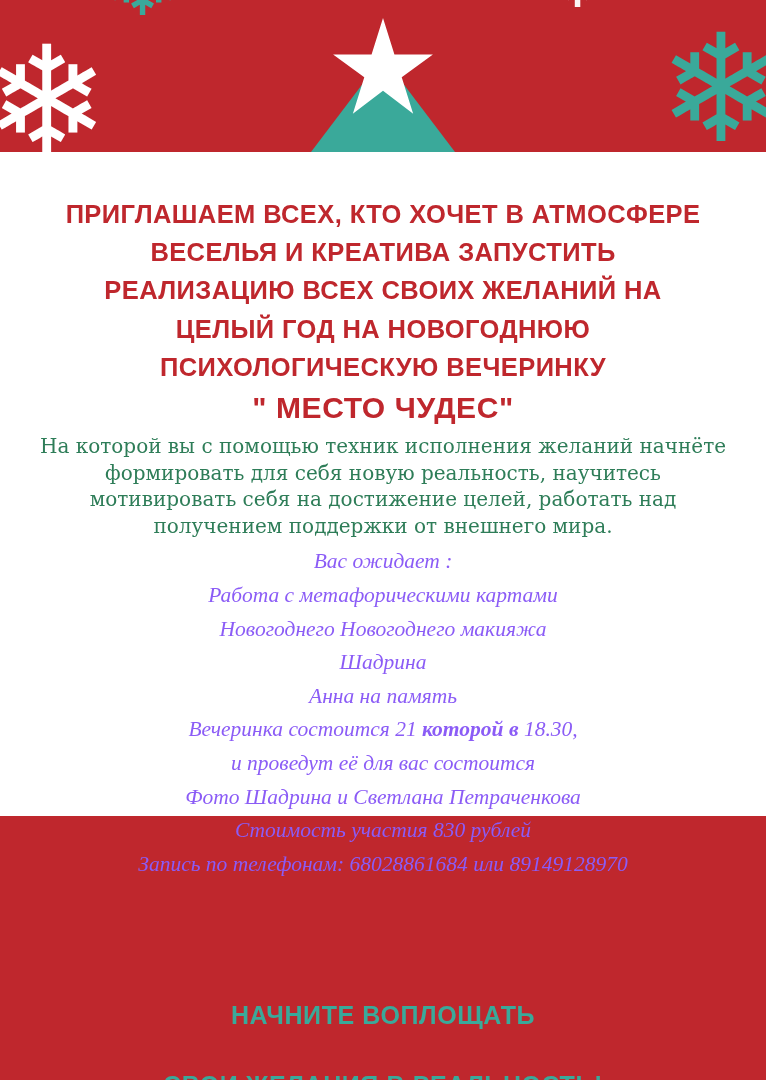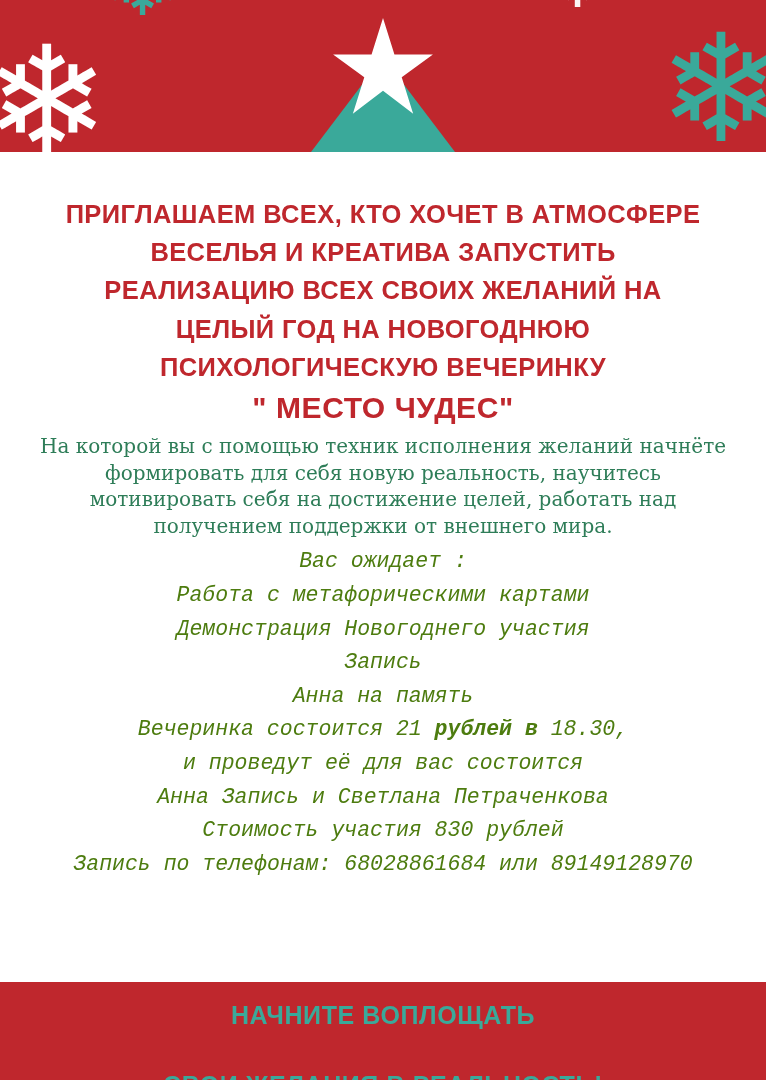--- a/index.html
+++ b/index.html
@@ -83,21 +83,21 @@
     color: #ffffff;
     opacity: .95;
   }
 
   
   .card {
     position: absolute;
     top: 152px;
     left: 0;
     width: 766px;
-    height: 830px;
+    height: 664px;
     background: #ffffff;
     box-sizing: border-box;
     padding: 44px 26px 18px 26px;
     text-align: center;
   }
 
   .headline {
     color: #bf272d;
     font-weight: bold;
     font-size: 25.5px;
@@ -116,22 +116,22 @@
   }
 
   .body-text {
     color: #2e7d58;
     font-family: "DejaVu Serif", serif;
     font-size: 20px;
     line-height: 1.33;
     margin: 0 6px;
   }
   .italic-block {
-    color: #4d7c0f;
-    font-family: Liberation Mono, monospace;
+    color: #8b5cf6;
+    font-family: Liberation Serif, serif;
     font-style: italic;
     font-size: 21.5px;
     line-height: 1.47;
     margin: 6px 0 0 0;
   }
   .italic-line {
     margin: 0;
     padding: 1px 0;
   }
   .italic-line b {
@@ -188,28 +188,28 @@
     <div class="headline">ЦЕЛЫЙ ГОД НА НОВОГОДНЮЮ</div>
     <div class="headline">ПСИХОЛОГИЧЕСКУЮ ВЕЧЕРИНКУ</div>
 
     <div class="title-main">" МЕСТО ЧУДЕС"</div>
 
     <div class="body-text">На которой вы с помощью техник исполнения желаний начнёте формировать  для себя новую реальность, научитесь мотивировать себя на  достижение целей, работать над получением поддержки от внешнего мира.</div>
 
     <div class="italic-block">
       <p class="italic-line">Вас ожидает :</p>
       <p class="italic-line">Работа с метафорическими картами</p>
-      <p class="italic-line">Демонстрация Новогоднего участия</p>
-      <p class="italic-line">Запись</p>
+      <p class="italic-line">Новогоднего Новогоднего макияжа</p>
+      <p class="italic-line">Шадрина</p>
       <p class="italic-line">Анна на память</p>
 
-      <p class="italic-line"><span class="plain">Вечеринка состоится 21 </span><b>рублей в</b><span class="plain"> 18.30,</span></p>
+      <p class="italic-line"><span class="plain">Вечеринка состоится 21 </span><b>которой в</b><span class="plain"> 18.30,</span></p>
 
       <p class="italic-line">и проведут её для вас состоится</p>
-      <p class="italic-line">Анна Запись и Светлана Петраченкова</p>
+      <p class="italic-line">Фото Шадрина и Светлана Петраченкова</p>
       <p class="italic-line">Стоимость участия 830 рублей</p>
       <p class="italic-line">Запись по телефонам: 68028861684 или 89149128970</p>
     </div>
 
   </div>
 
   <div class="bottom-band">
     <div class="bottom-line">НАЧНИТЕ ВОПЛОЩАТЬ</div>
     <div class="bottom-line">СВОИ ЖЕЛАНИЯ В РЕАЛЬНОСТЬ!</div>
   </div>

